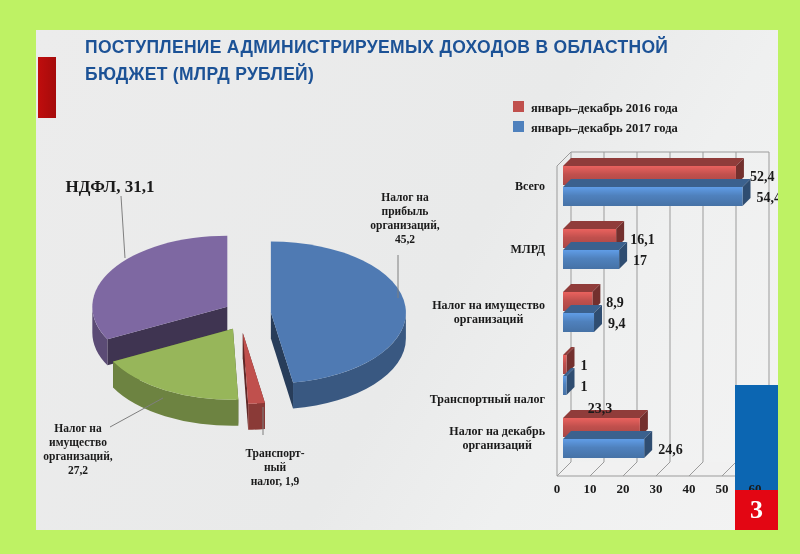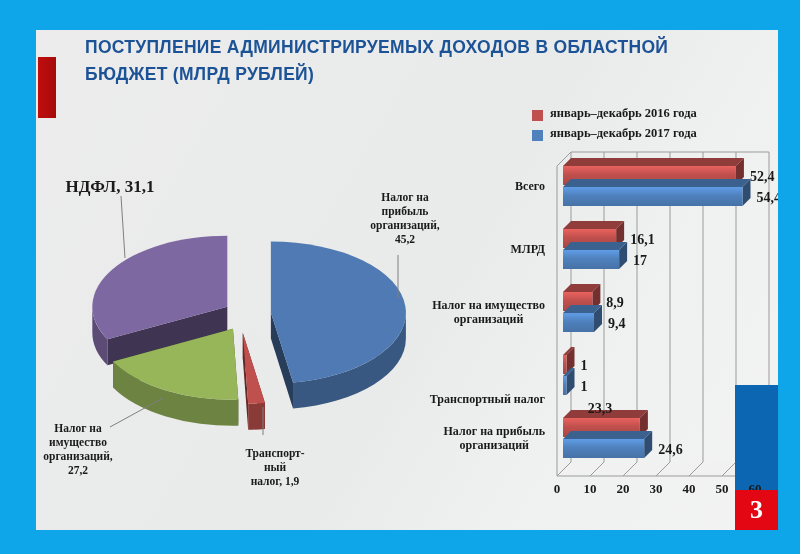--- a/index.html
+++ b/index.html
@@ -1,26 +1,26 @@
 <!DOCTYPE html>
 <html><head>
 <meta charset="utf-8">
 <style>
   html,body{margin:0;padding:0;background:#ffffff;}
-  .canvas{position:relative;width:800px;height:554px;background:#0ea5e9;overflow:hidden;
+  .canvas{position:relative;width:800px;height:554px;background:#bef264;overflow:hidden;
           font-family:"Liberation Serif","DejaVu Serif",serif;}
   .slide{position:absolute;left:36px;top:30px;width:742px;height:500px;
          background:linear-gradient(300deg,#f3f3f3 0%,#eff0f0 28%,#e9eaea 46%,#ececec 100%);}
   .red-accent{position:absolute;left:2px;top:27px;width:18px;height:61px;}
   .title{position:absolute;left:49px;top:4px;width:660px;margin:0;
          font-family:"Liberation Sans","DejaVu Sans",sans-serif;
          font-size:17.5px;line-height:27px;font-weight:bold;letter-spacing:.3px;
          white-space:pre-line;}
   .legend{position:absolute;left:477px;top:71px;}
-  .legend-row{display:flex;align-items:flex-end;height:20px;margin-left:19px;}
+  .legend-row{display:flex;align-items:flex-start;height:20px;}
   .swatch{width:11px;height:11px;margin-right:7px;flex:0 0 auto;}
   .legend-label{font-size:12.5px;font-weight:bold;color:#1a1a1a;white-space:nowrap;}
   #chart{position:absolute;left:0;top:0;}
   .pie-label,.cat-label{position:absolute;text-align:center;color:#1a1a1a;
          font-weight:bold;white-space:nowrap;z-index:3;}
   .pie-label{font-size:11.5px;line-height:14px;transform:translateX(-50%);}
   .cat-label{font-size:12px;line-height:14px;right:233px;width:max-content;
          transform:translateY(-50%);}
   .page-square{position:absolute;left:699px;top:460px;width:43px;height:40px;
          display:flex;align-items:center;justify-content:center;z-index:5;}
@@ -153,21 +153,21 @@
           <div>МЛРД</div>
         </div>
         <div class="cat-label" style="top: 282px;">
           <div>Налог на имущество</div>
           <div>организаций</div>
         </div>
         <div class="cat-label" style="top: 345px; margin-top: 24px;">
           <div>Транспортный налог</div>
         </div>
         <div class="cat-label" style="top: 408px;">
-          <div>Налог на прибыль</div>
+          <div>Налог на декабрь</div>
           <div>организаций</div>
         </div>
         <div class="pie-label" style="left: 74px; top: 150px; font-size: 17px;">
           <div>НДФЛ, 31,1</div>
         </div>
         <div class="pie-label" style="left: 369px; top: 160px;">
           <div>Налог на</div>
           <div>прибыль</div>
           <div>организаций,</div>
           <div>45,2</div>

